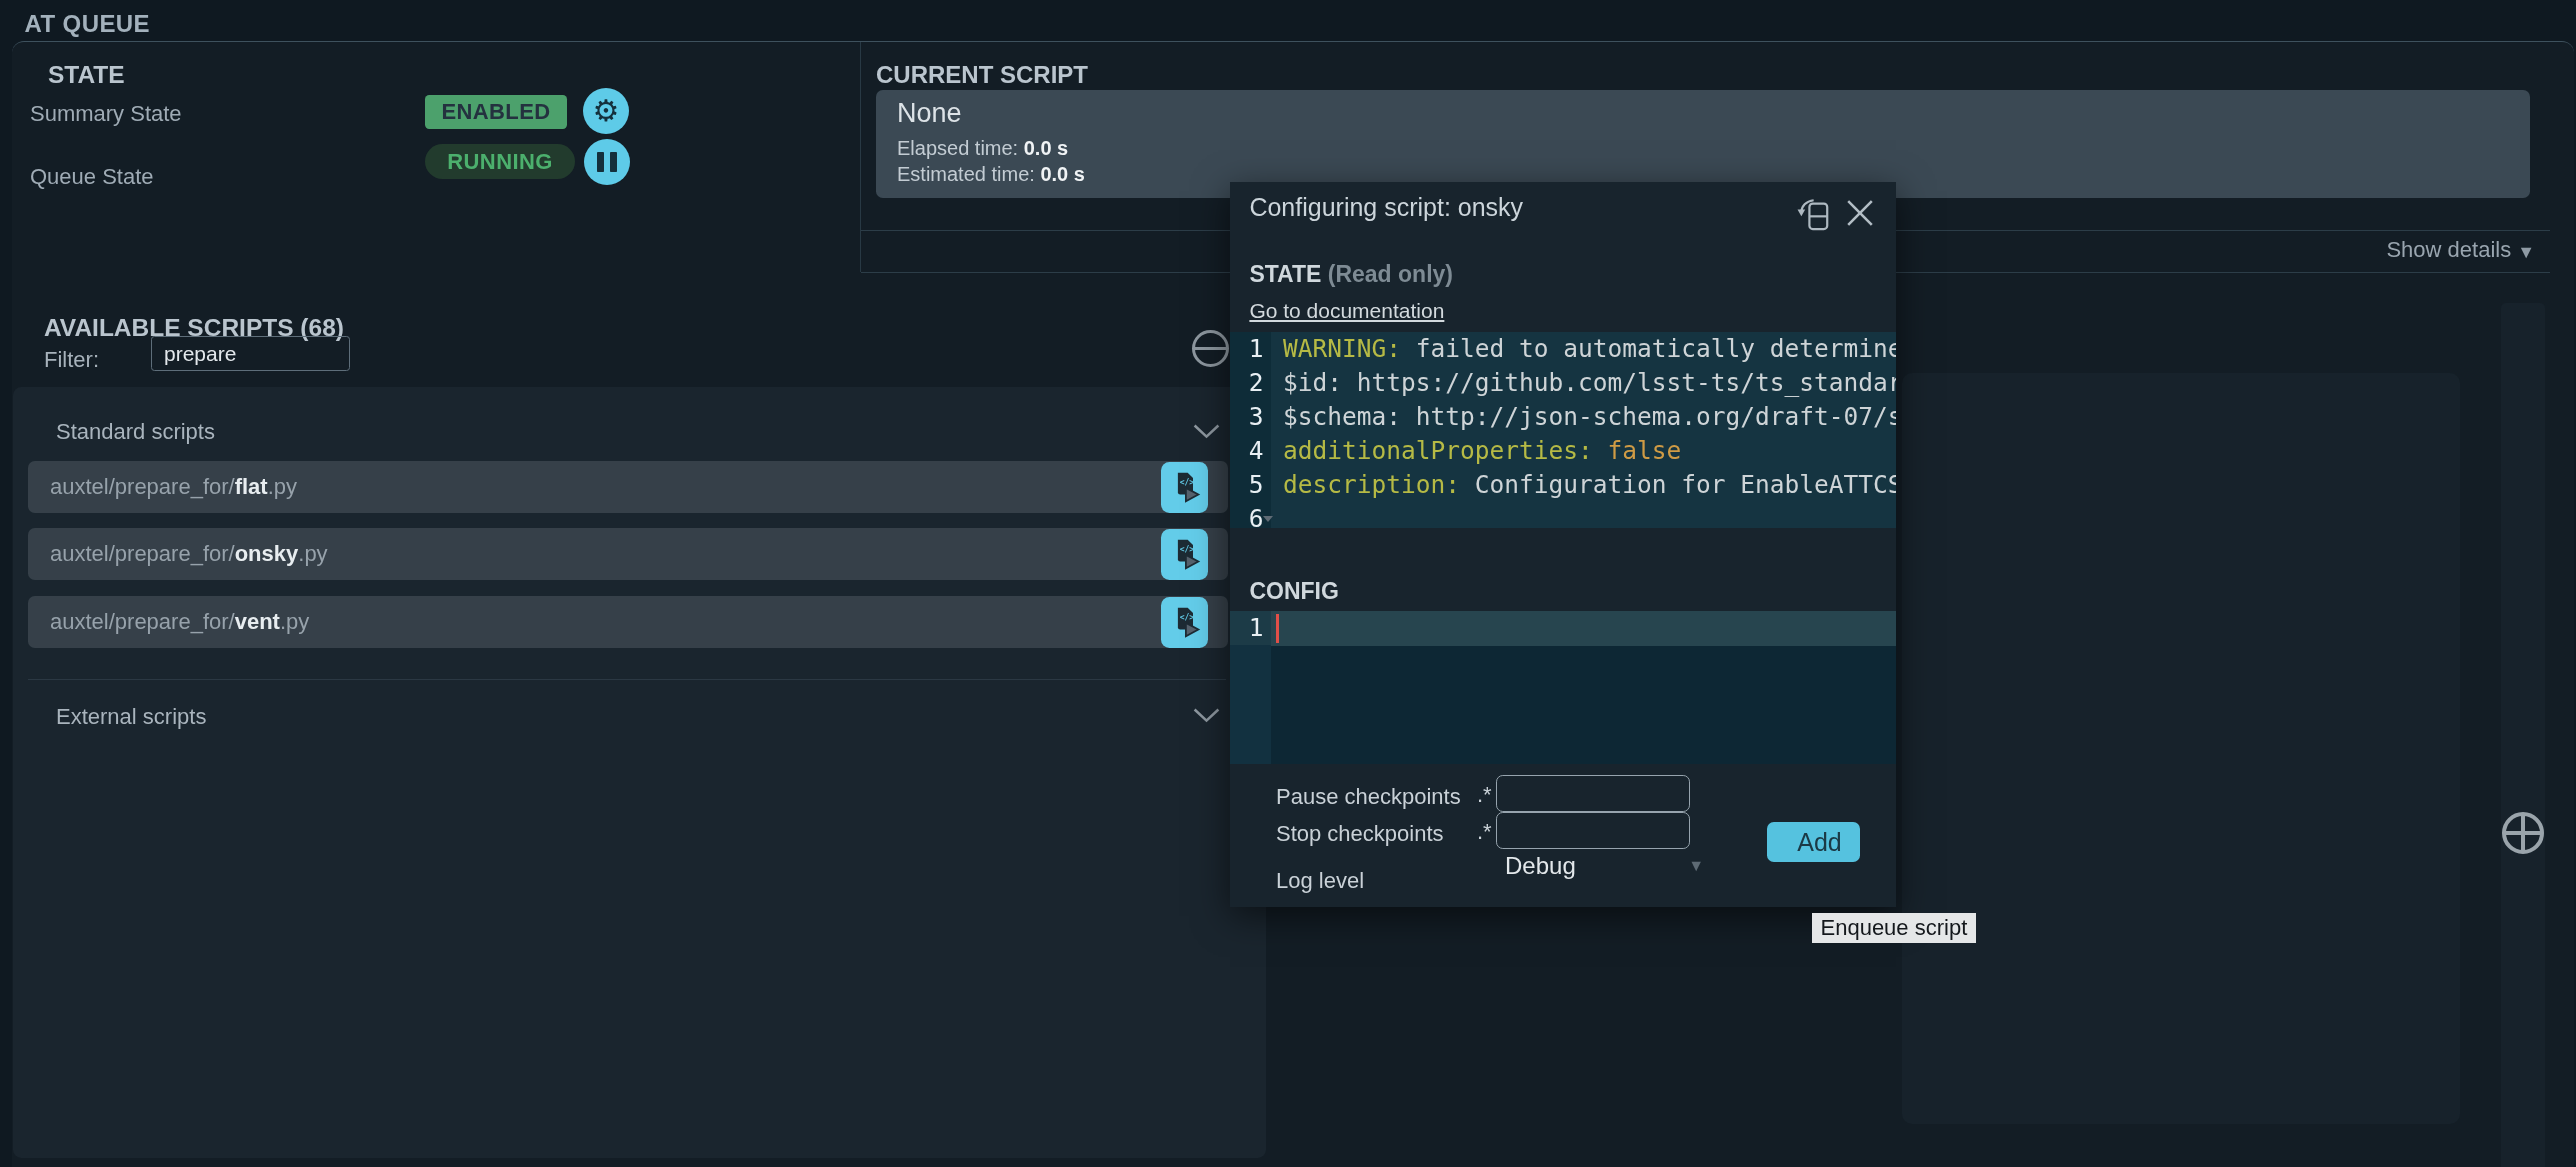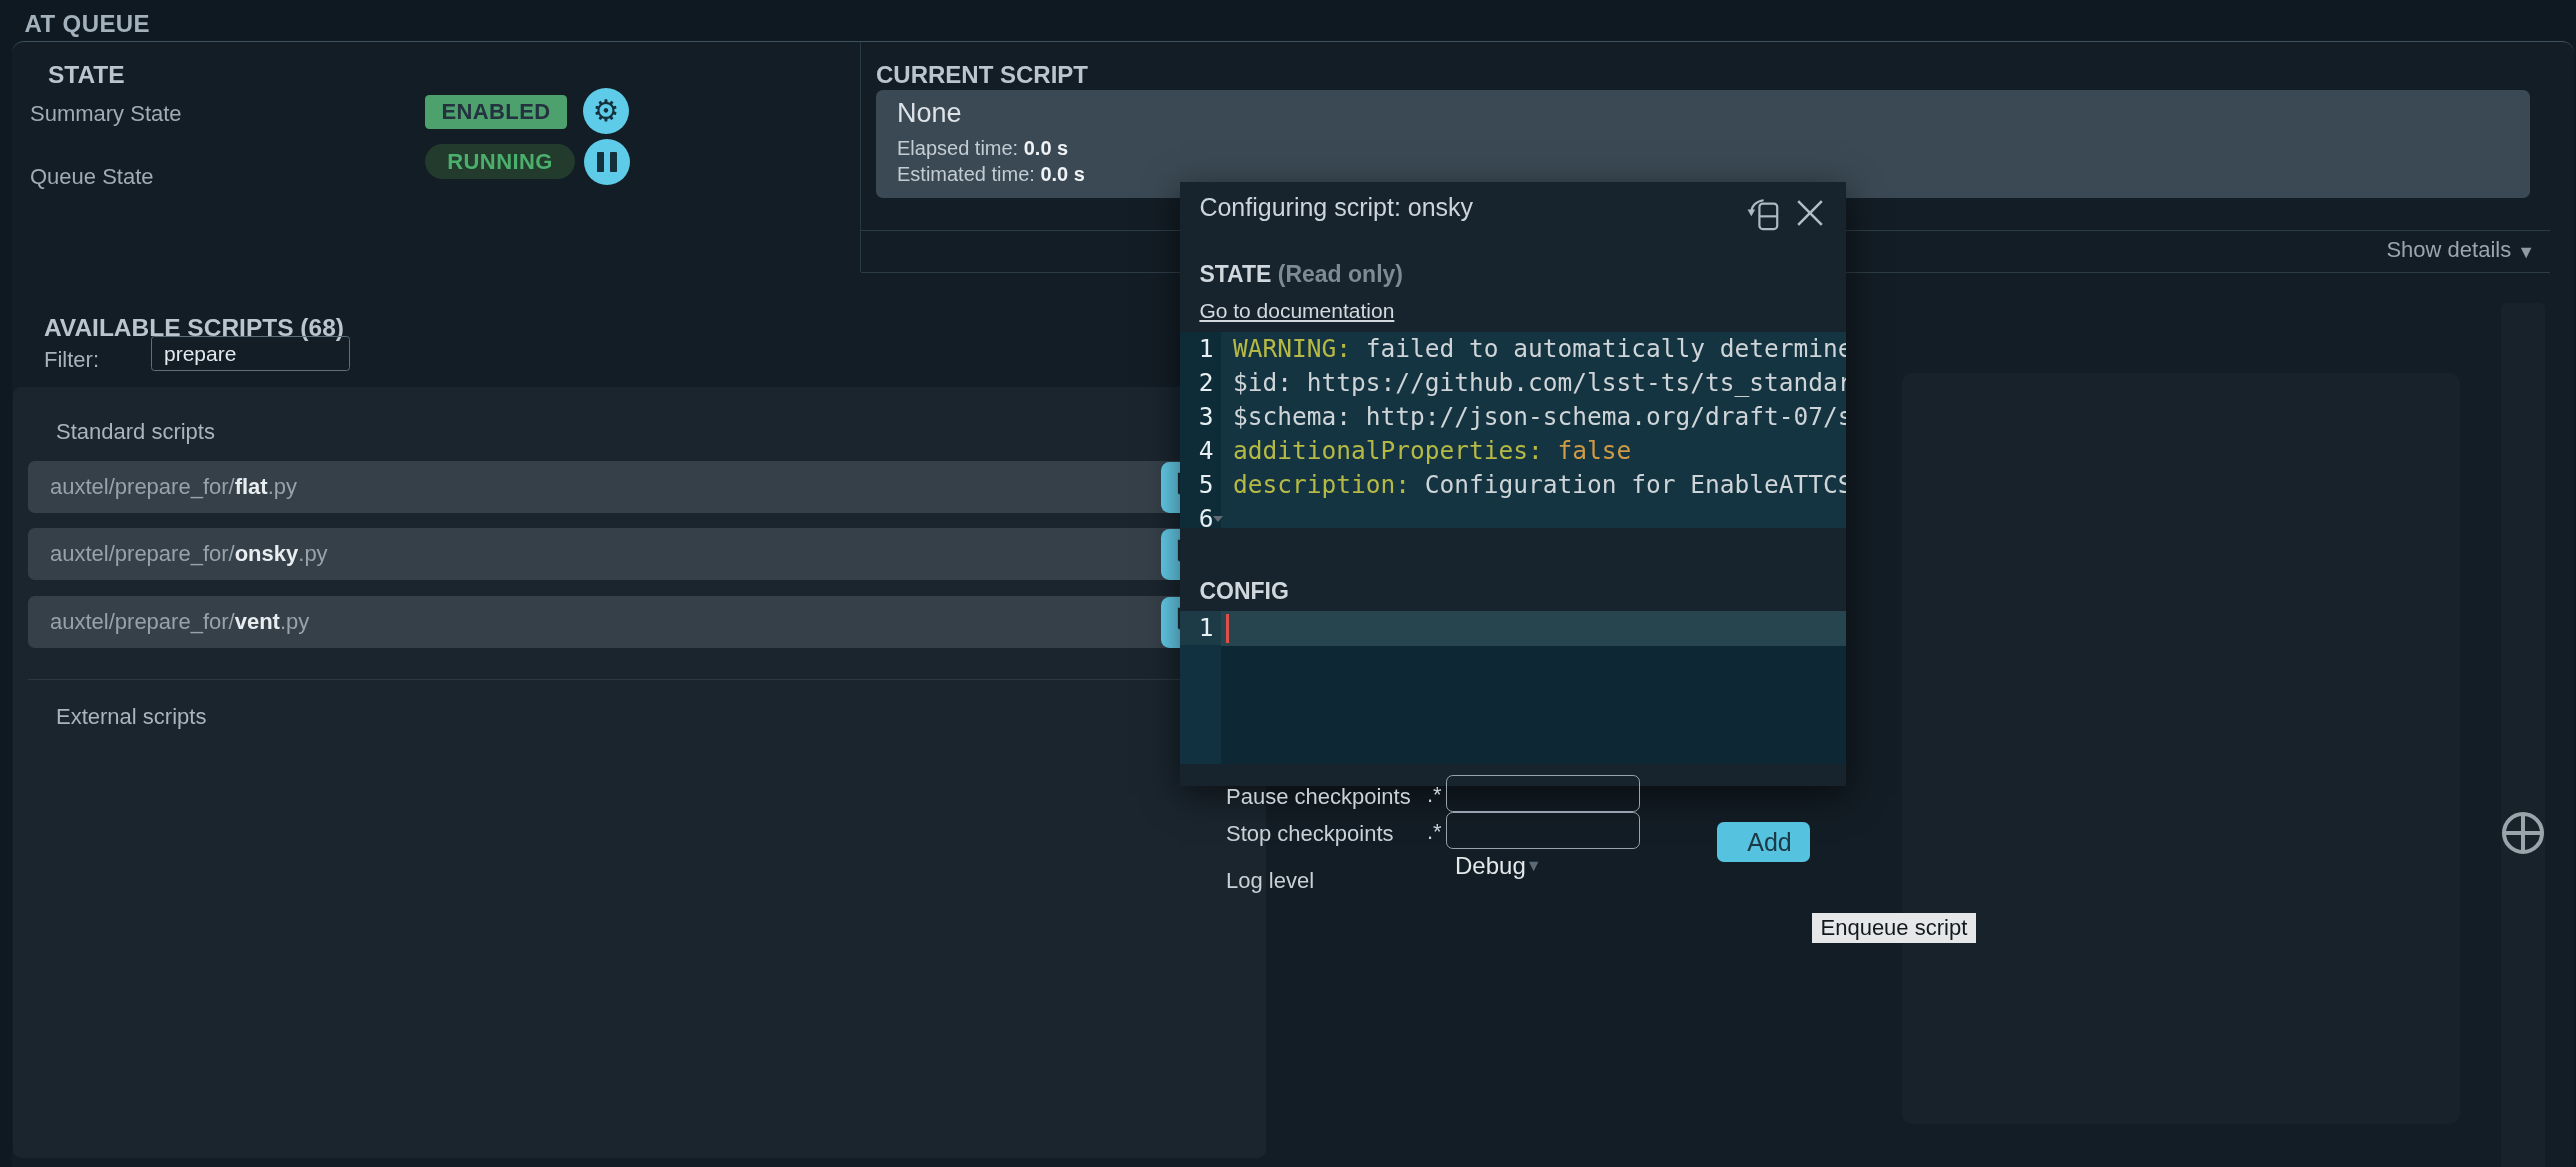--- a/index.html
+++ b/index.html
@@ -76,21 +76,21 @@
   .scripts-divider{left:28px;top:679px;width:1198px;height:0.8px;background:#2b3843;}
 
   
   .panel-queue{left:1902px;top:373px;width:558px;height:751px;background:#17222b;border-radius:10px;}
   .panel-strip{left:2501px;top:303px;width:44px;height:865px;background:#17222b;border-radius:5px 5px 0 0;}
   .plus-circle{left:2502px;top:812px;width:42px;height:42px;border:4.2px solid #9aa4ab;border-radius:50%;box-sizing:border-box;cursor:pointer;}
   .plus-circle .h{position:absolute;left:-0.8px;right:-0.8px;top:50%;margin-top:-2.1px;height:4.2px;background:#9aa4ab;}
   .plus-circle .v{position:absolute;top:-0.8px;bottom:-0.8px;left:50%;margin-left:-2.1px;width:4.2px;background:#9aa4ab;}
 
   
-  .modal{left:1180px;top:182px;width:666px;height:604px;background:#18242d;z-index:10;
+  .modal{left:1230px;top:182px;width:666px;height:725px;background:#18242d;z-index:10;
     box-shadow:0 8.5px 34px rgba(0,0,0,.55);}
   .modal .abs{position:absolute;}
   .modal-title{left:19.4px;top:11px;font-size:25px;color:#ccd5db;}
   .icon-reload{left:565px;top:13.5px;width:39px;height:39px;cursor:pointer;}
   .icon-close{left:614px;top:15px;width:32px;height:32px;cursor:pointer;}
   .schema-head{left:19.4px;top:79px;font-size:23px;font-weight:bold;color:#d0d8dd;}
   .schema-head span{color:#7e8b94;}
   .doc-link{left:19.4px;top:117px;font-size:21px;color:#d3dade;text-decoration:underline;cursor:pointer;}
 
   .editor{left:0;width:666px;overflow:hidden;display:flex;font-family:"DejaVu Sans Mono", monospace;}
@@ -117,21 +117,21 @@
   .lbl-pause{left:46px;top:602px;}
   .lbl-stop{left:46px;top:639px;}
   .lbl-log{left:46px;top:686px;}
   .suffix{font-size:22px;color:#c9d1d7;}
   .sfx-pause{left:247px;top:600px;}
   .sfx-stop{left:247px;top:637px;}
   .chk-input{width:194px;height:37px;background:transparent;border:0.8px solid #97a4ae;border-radius:6.8px;outline:none;
     color:#e3e8ec;font-size:20px;padding:0 10px;box-sizing:border-box;font-family:"Liberation Sans", sans-serif;}
   .inp-pause{left:266px;top:593px;}
   .inp-stop{left:266px;top:630px;}
-  .log-select{left:275px;top:670px;width:199px;display:flex;align-items:center;cursor:pointer;}
+  .log-select{left:275px;top:670px;width:199px;display:flex;align-items:center;justify-content:space-between;cursor:pointer;}
   .log-value{font-size:24px;color:#e3e8eb;}
   .log-arrow{font-size:16px;color:#5d6a74;}
   .add-btn{left:537px;top:640px;width:81px;height:40px;background:#55c2df;border:none;border-radius:6.8px;
     color:#1b3945;font-size:25px;display:flex;align-items:center;justify-content:center;cursor:pointer;
     font-family:"Liberation Sans", sans-serif;padding-left:12px;}
 
   
   .tooltip{left:1812px;top:913px;height:30px;background:#e5e7e8;color:#14181c;font-size:22px;
     display:flex;align-items:center;padding:0 8.5px;z-index:11;}
 </style>

